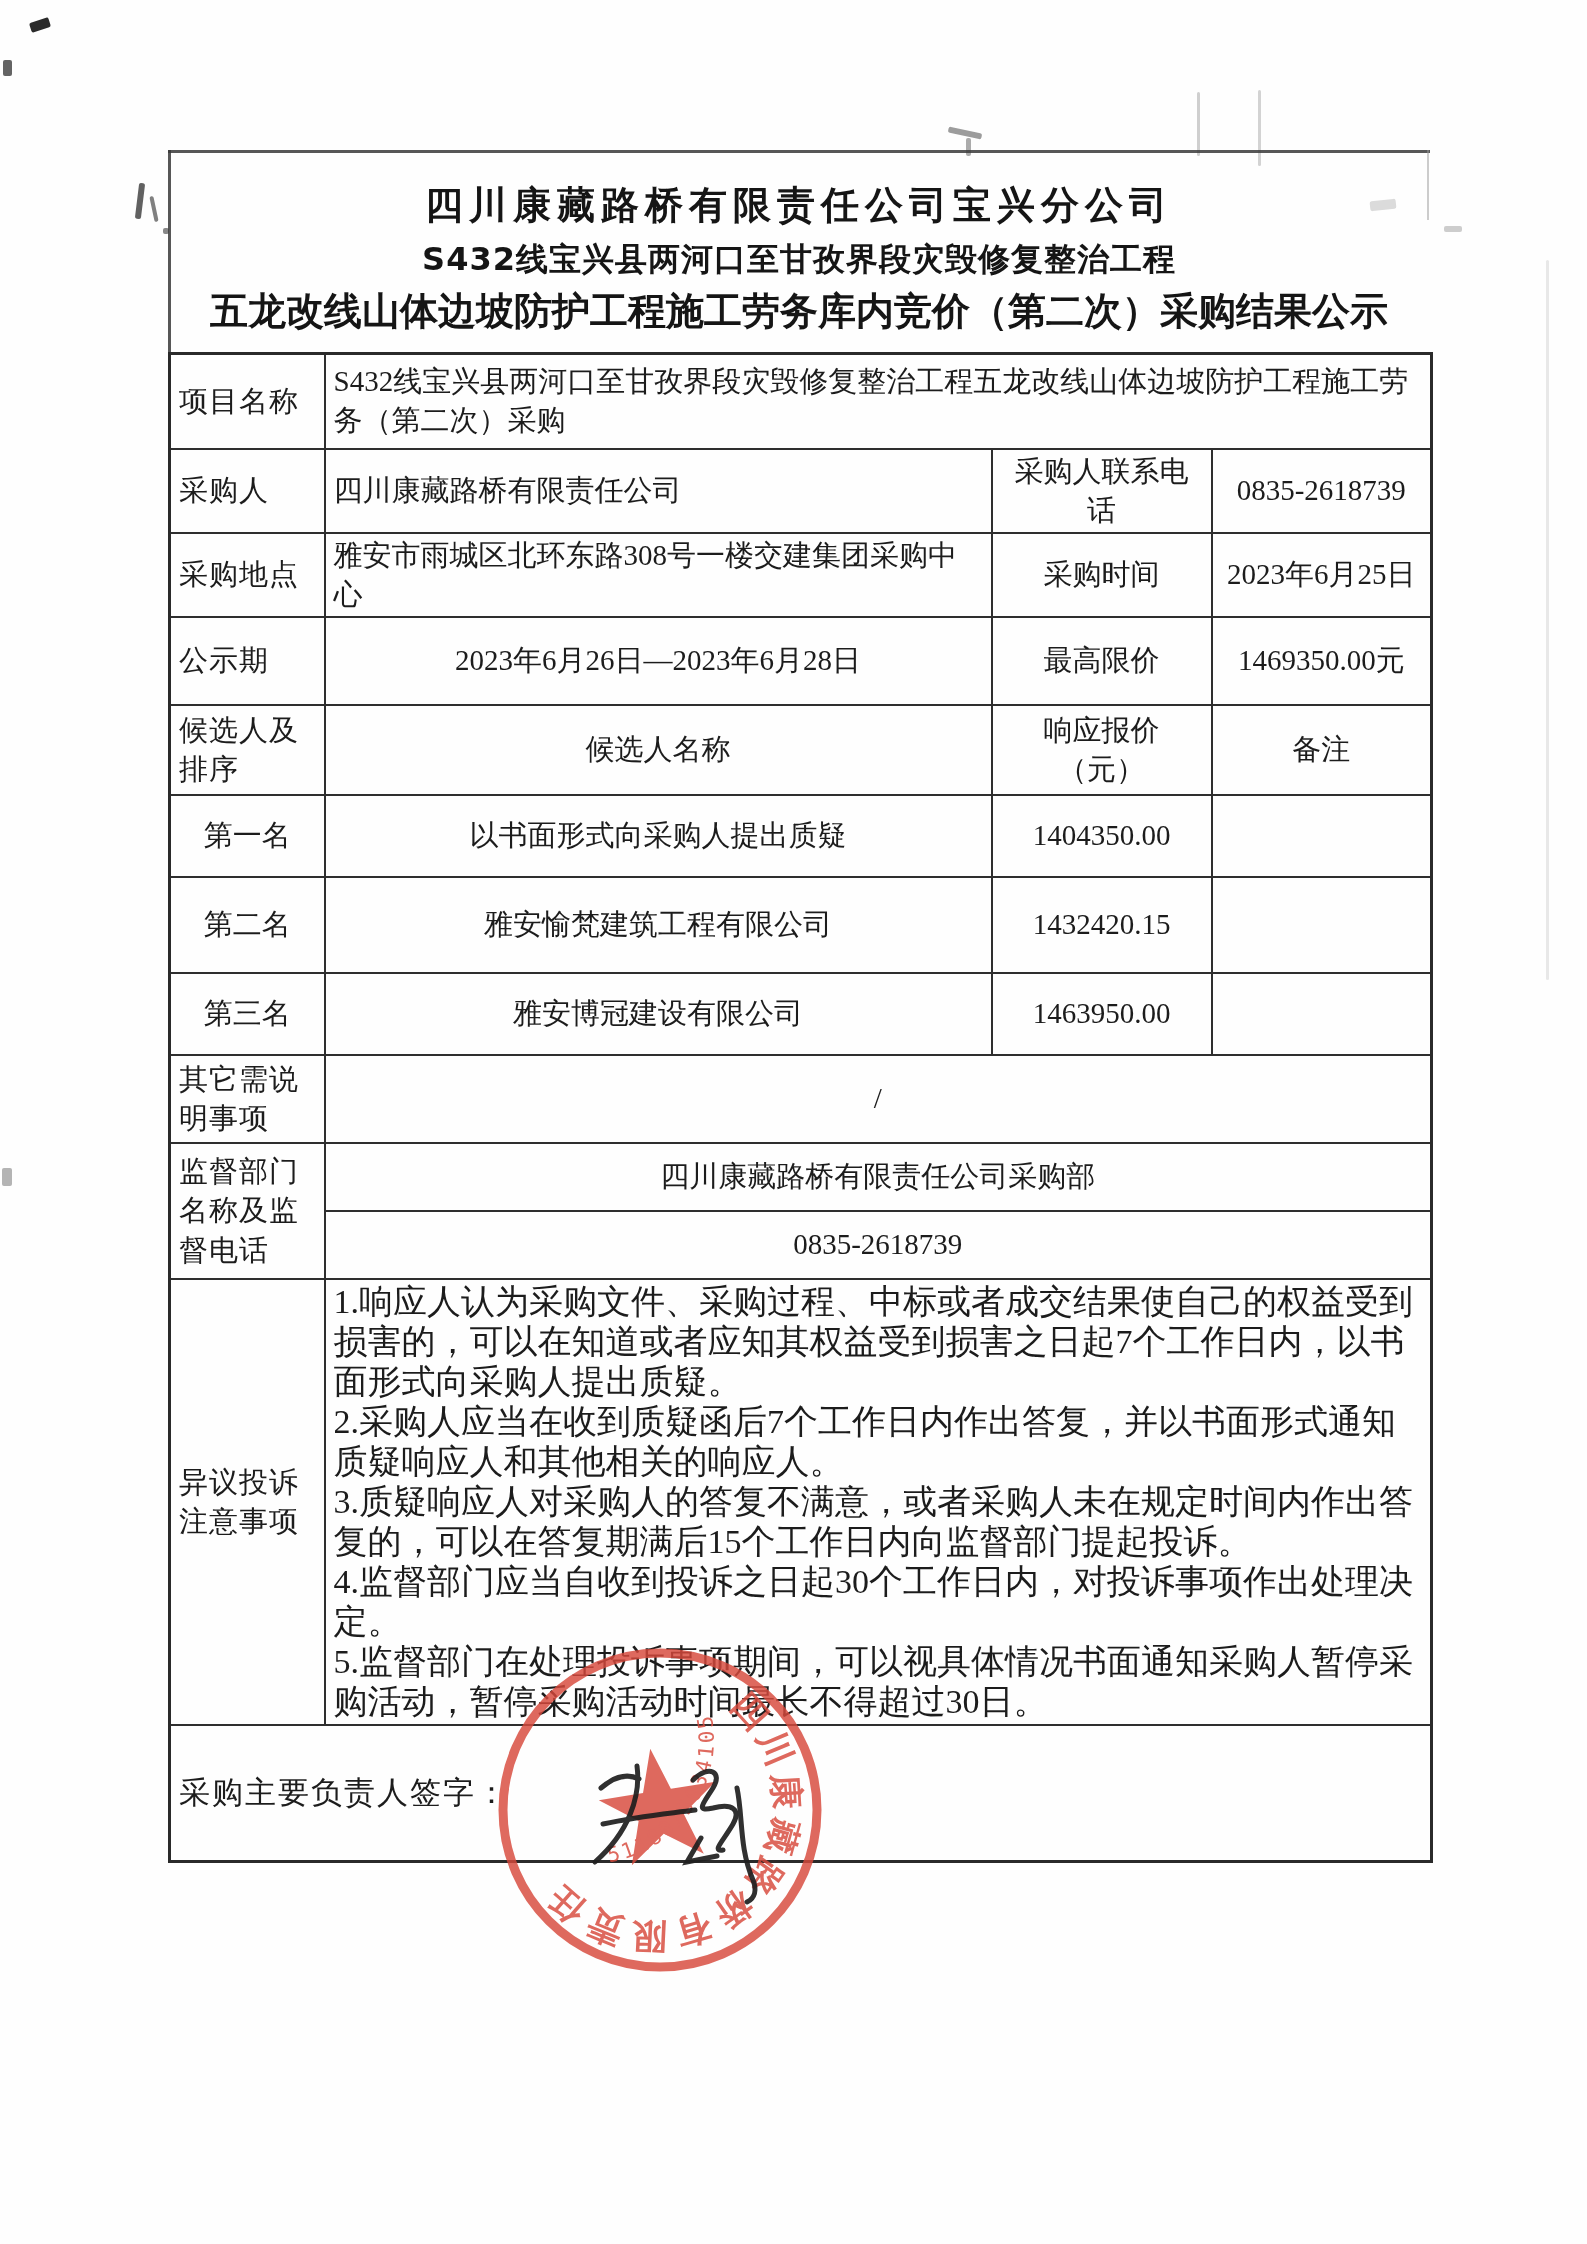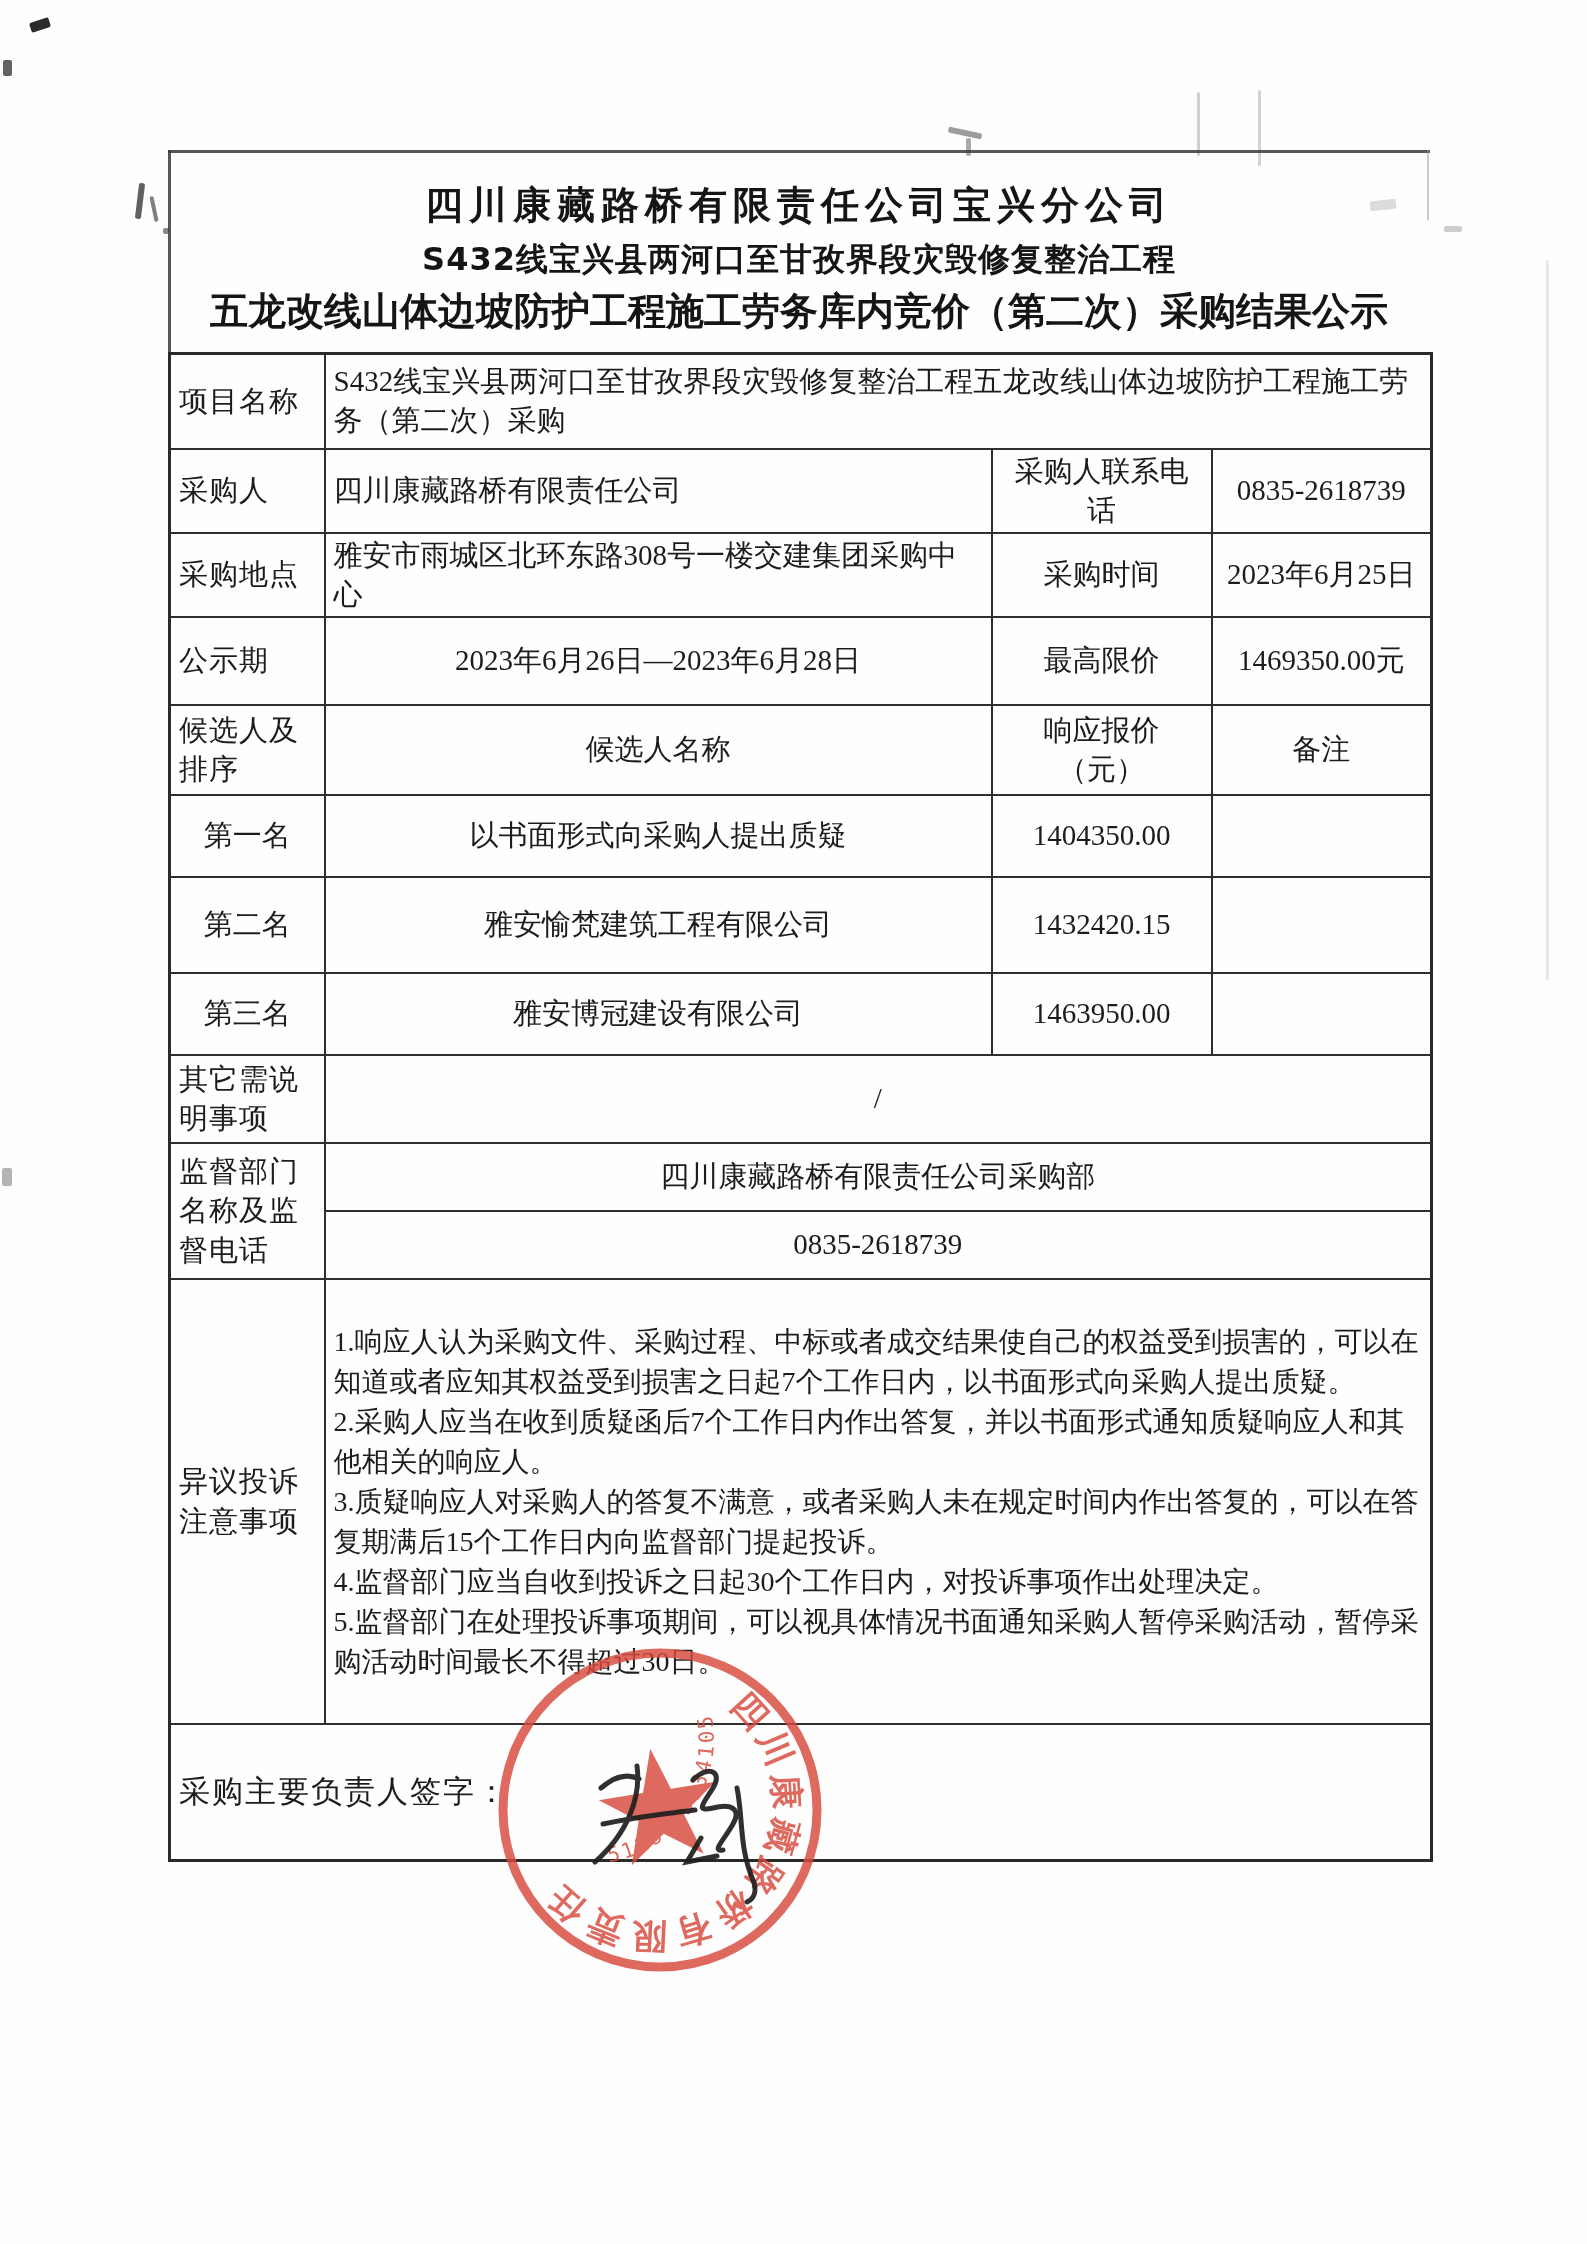--- a/index.html
+++ b/index.html
@@ -48,21 +48,21 @@
     padding:2px 12px 2px 22px;
     letter-spacing:1px;
   }
   th.rank{text-align:center;padding:2px 4px;}
   td.c{text-align:center;}
   td.l{text-align:left;padding-left:10px;}
   td.notes-cell{
     text-align:left;
     padding:55px 14px 10px 14px;
     vertical-align:top;
-    font-size:28px;
+    font-size:34px;
     font-family:Liberation Serif, serif;
   }
   td.notes-cell p{margin:0;line-height:40px;}
   td.sign-cell{
     padding-left:20px;
     font-size:31px;
     letter-spacing:2px;
   }
   
   .stamp{position:absolute;left:485px;top:1638px;width:350px;height:360px;pointer-events:none;}

